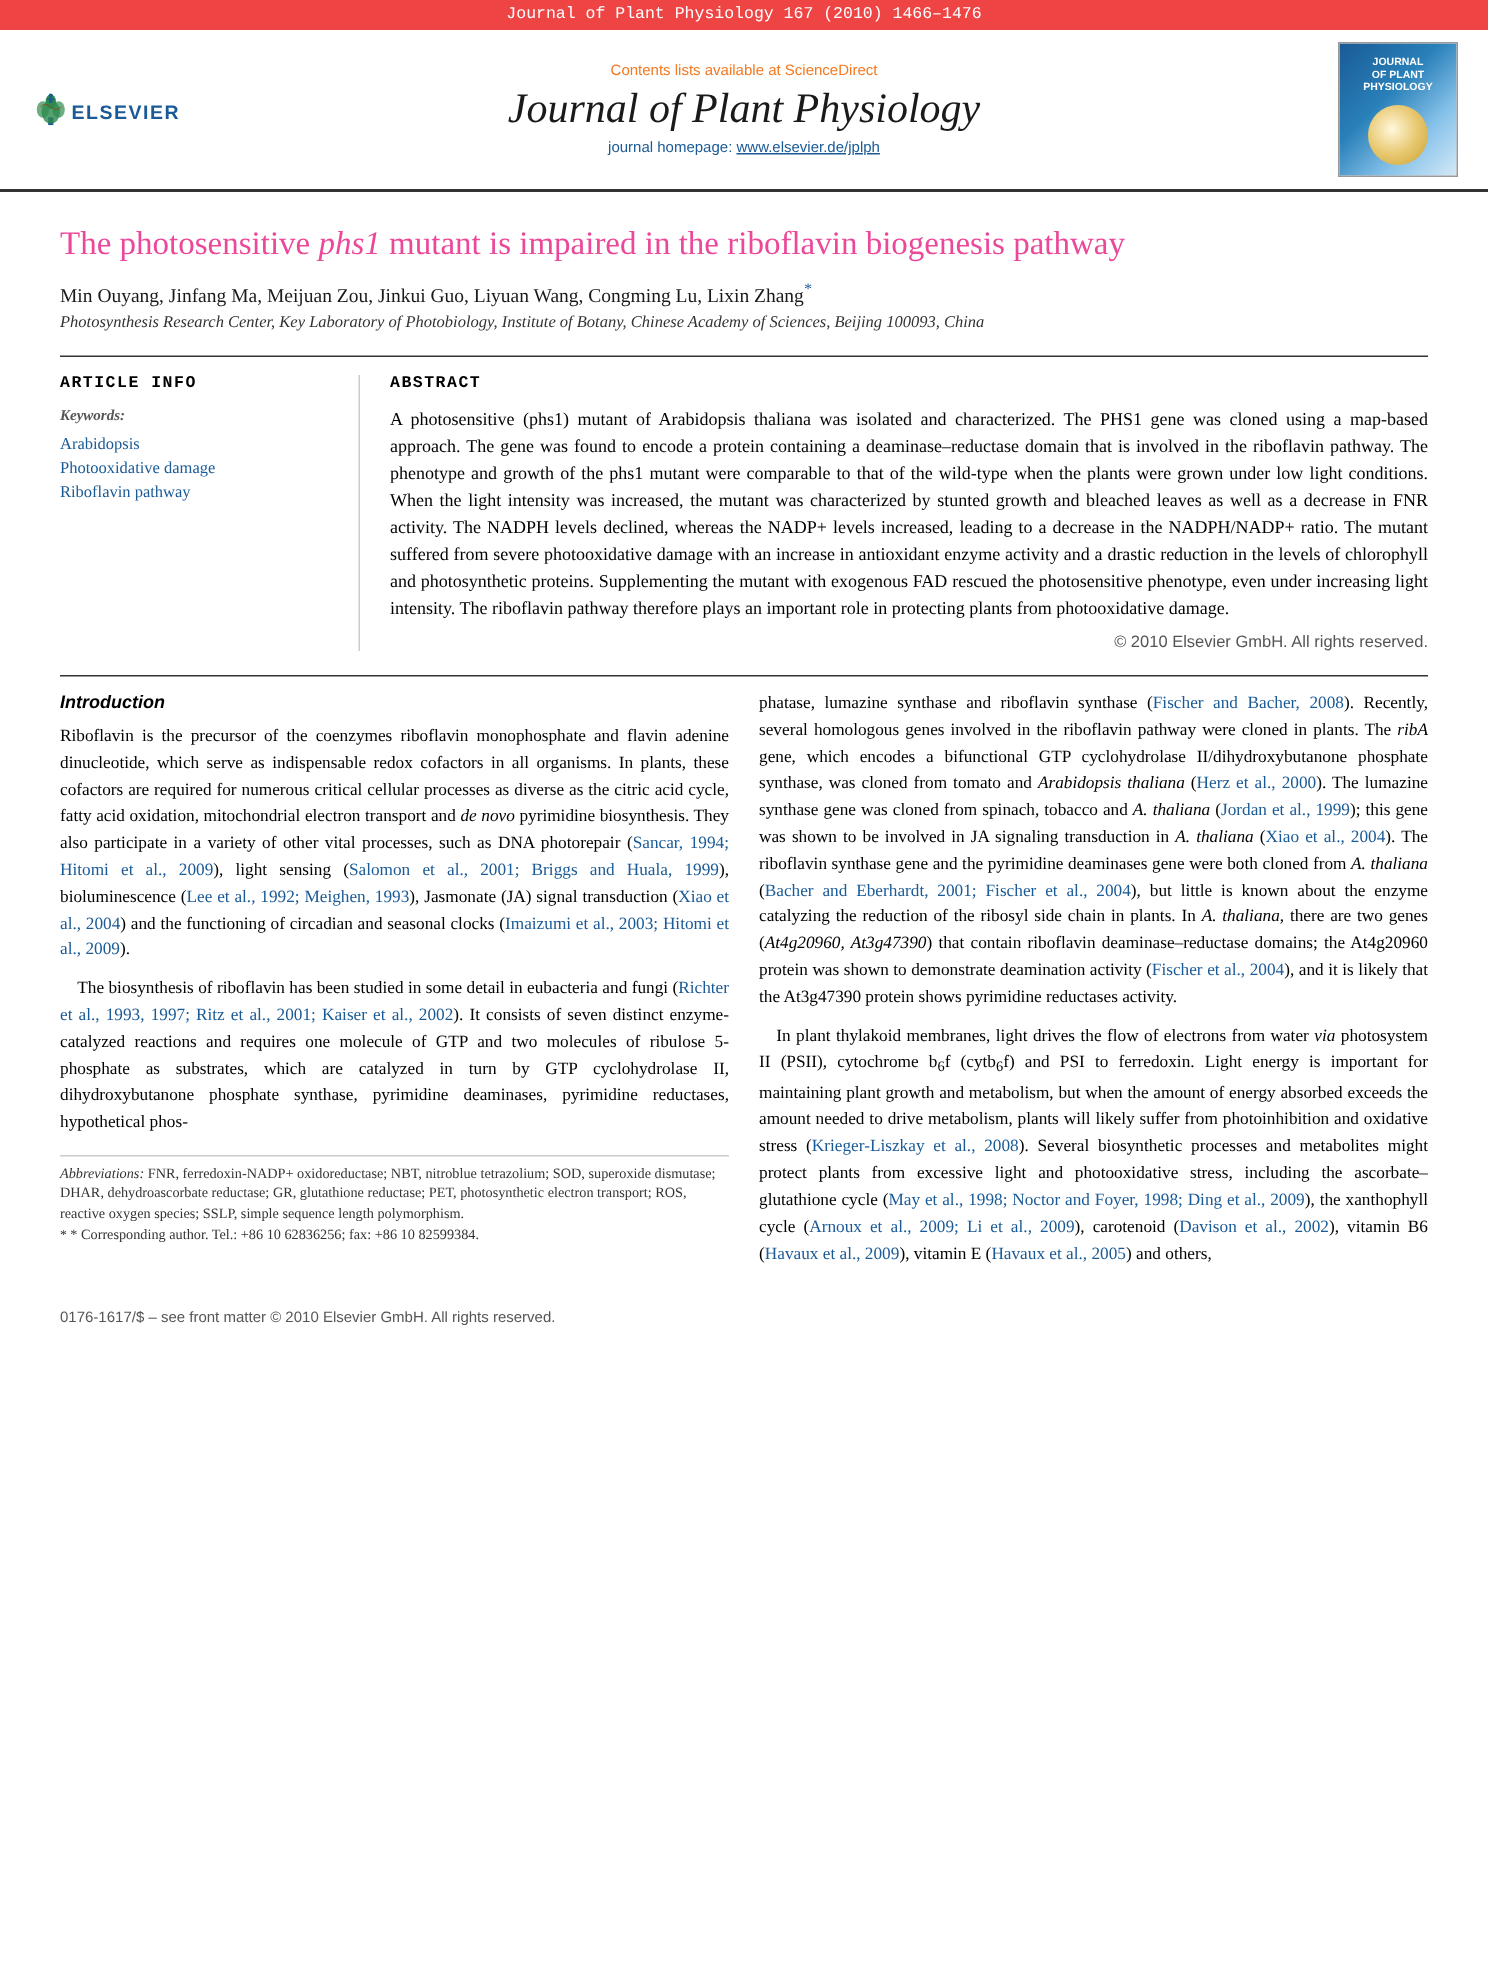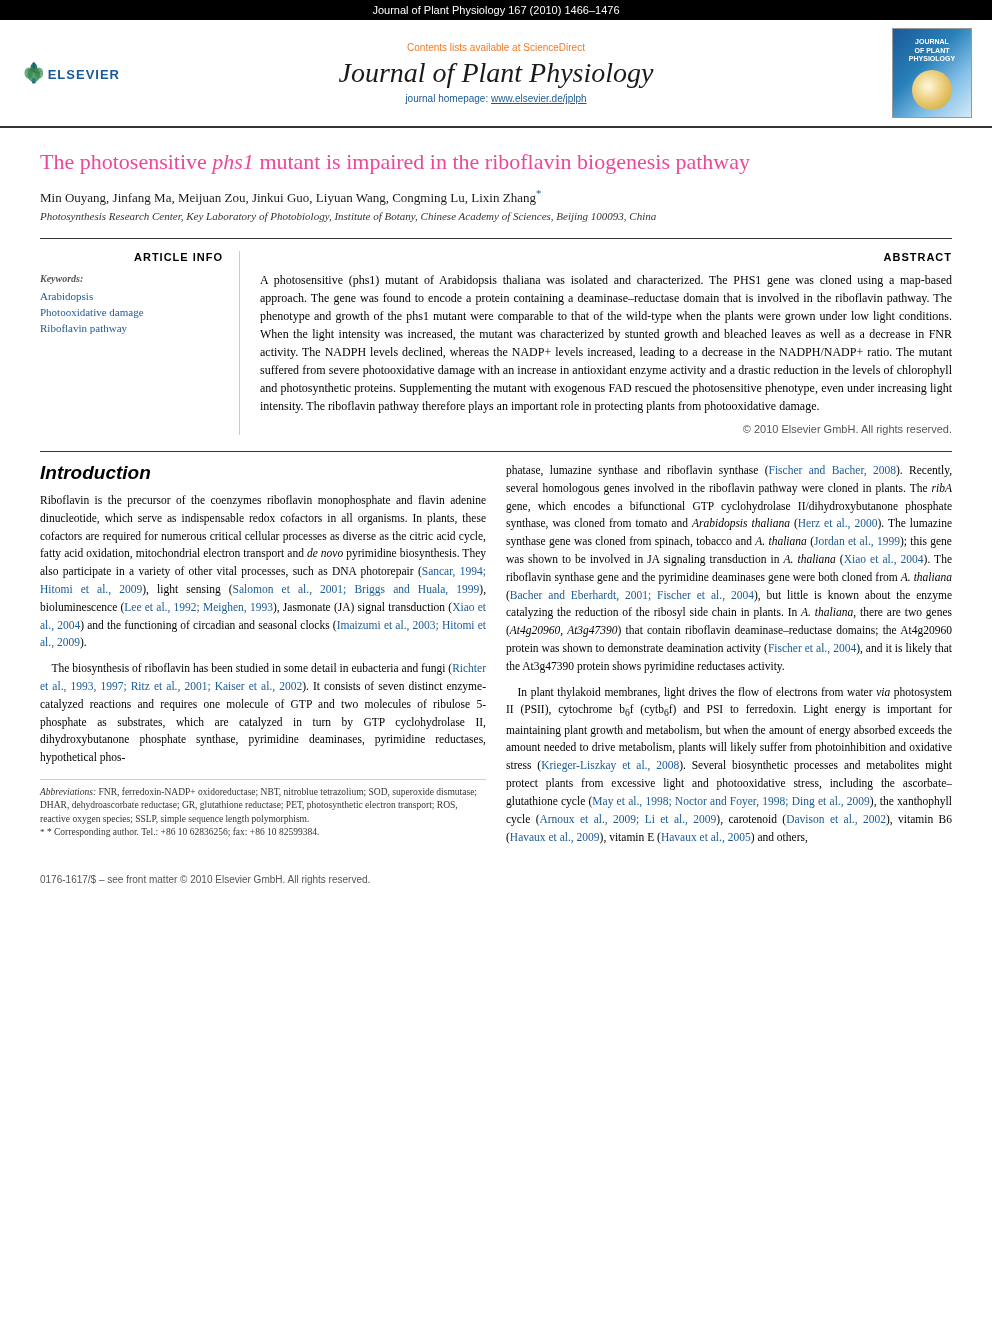--- a/index.html
+++ b/index.html
@@ -7,26 +7,26 @@
       background: #fff;
       font-family: 'Times New Roman', Times, serif;
       font-size: 13px;
       color: #000;
       width: 992px;
       min-height: 1323px;
     }
 
     
     .top-bar {
-      background: #000000;
+      background: #ef4444;
       color: #fff;
       text-align: center;
       font-size: 11px;
       padding: 4px 0;
-      font-family: Liberation Sans, sans-serif;
+      font-family: Liberation Mono, monospace;
     }
 
     
     .journal-header {
       border-bottom: 2px solid #333;
       padding: 8px 20px;
       display: flex;
       align-items: center;
       justify-content: space-between;
     }
@@ -160,26 +160,25 @@
     
     .col-left {
       width: 200px;
       flex-shrink: 0;
       border-right: 1px solid #ccc;
       padding-right: 16px;
     }
     .section-label {
       font-size: 11px;
       font-weight: bold;
-      font-family: Liberation Sans, sans-serif;
+      font-family: Liberation Mono, monospace;
       letter-spacing: 1px;
       color: #000;
       margin-bottom: 8px;
       text-transform: uppercase;
-      text-align: right;
     }
     .article-history {
       font-size: 10px;
       color: #555;
       font-style: italic;
       margin-bottom: 10px;
     }
     .history-row {
       margin-bottom: 3px;
     }
@@ -228,21 +227,21 @@
     .body-two-col {
       display: flex;
       gap: 20px;
     }
     .body-col {
       flex: 1;
     }
 
     
     .section-heading {
-      font-size: 19px;
+      font-size: 12px;
       font-weight: bold;
       font-style: italic;
       color: #000;
       margin-bottom: 8px;
       font-family: Arial, sans-serif;
     }
 
     .body-text {
       font-size: 11.5px;
       line-height: 1.55;

